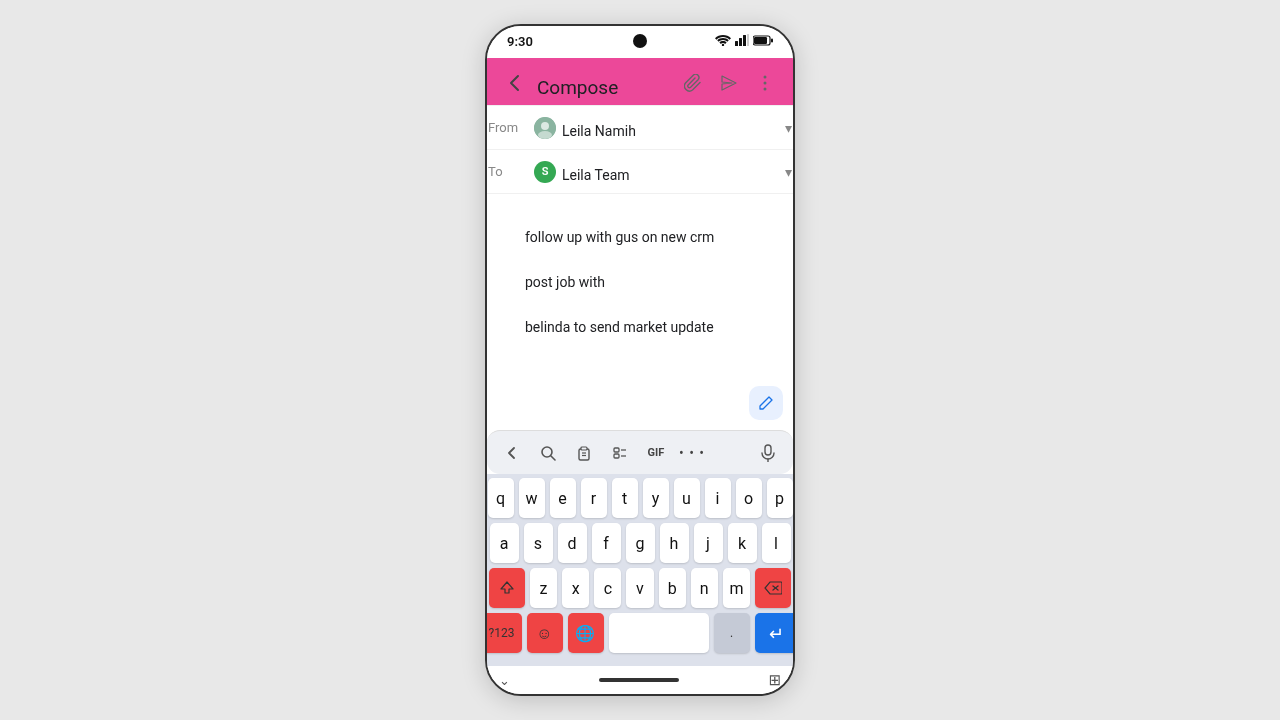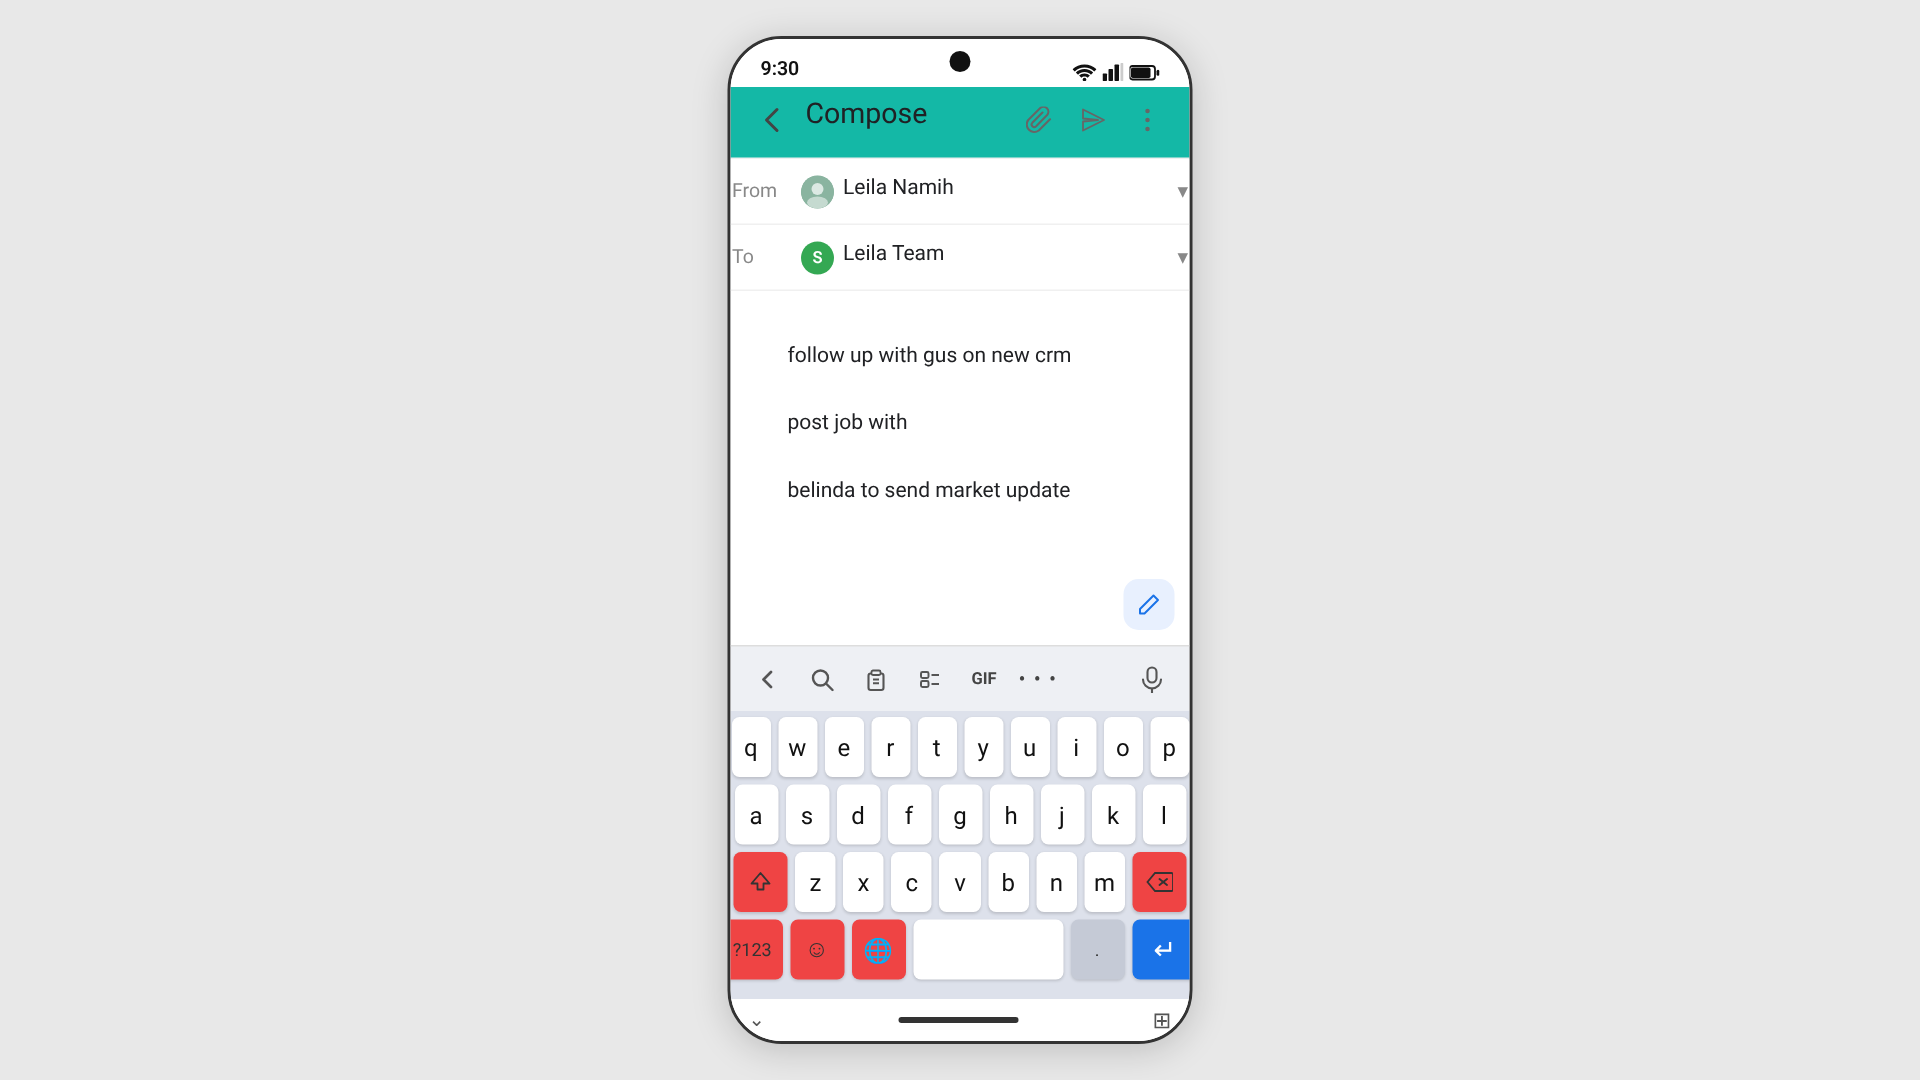--- a/index.html
+++ b/index.html
@@ -22,21 +22,21 @@
       overflow: hidden;
       position: relative;
       box-shadow: 0 4px 24px rgba(0,0,0,0.18);
       display: flex;
       flex-direction: column;
     }
 
     
     .status-bar {
       display: flex;
-      align-items: flex-end;
+      align-items: flex-start;
       justify-content: space-between;
       padding: 8px 20px 4px 20px;
       background: #fff;
       height: 32px;
     }
     .status-time {
       font-size: 13px;
       font-weight: 600;
       color: #111;
     }
@@ -52,23 +52,23 @@
       transform: translateX(-50%);
       width: 14px;
       height: 14px;
       background: #111;
       border-radius: 50%;
     }
 
     
     .app-bar {
       display: flex;
-      align-items: flex-start;
+      align-items: flex-end;
       padding: 6px 12px;
-      background: #14b8a6;
+      background: #ec4899;
       height: 48px;
       border-bottom: 1px solid #f0f0f0;
     }
     .back-btn {
       width: 32px;
       height: 32px;
       display: flex;
       align-items: center;
       justify-content: center;
       cursor: pointer;
@@ -116,21 +116,21 @@
     }
     .field-label {
       font-size: 13px;
       color: #888;
       width: 46px;
       flex-shrink: 0;
     }
     .field-value {
       flex: 1;
       display: flex;
-      align-items: flex-start;
+      align-items: flex-end;
       gap: 6px;
     }
     .field-text {
       font-size: 14px;
       color: #202124;
     }
     .avatar-circle {
       width: 22px;
       height: 22px;
       border-radius: 50%;
@@ -212,20 +212,21 @@
 
     
     .keyboard-toolbar {
       display: flex;
       align-items: center;
       background: #eef0f4;
       padding: 0 10px;
       gap: 6px;
       border-top: 1px solid #ddd;
       height: 44px;
+      border-radius: 13px;
     }
     .toolbar-btn {
       width: 30px;
       height: 30px;
       display: flex;
       align-items: center;
       justify-content: center;
       cursor: pointer;
       border-radius: 4px;
       color: #444;

